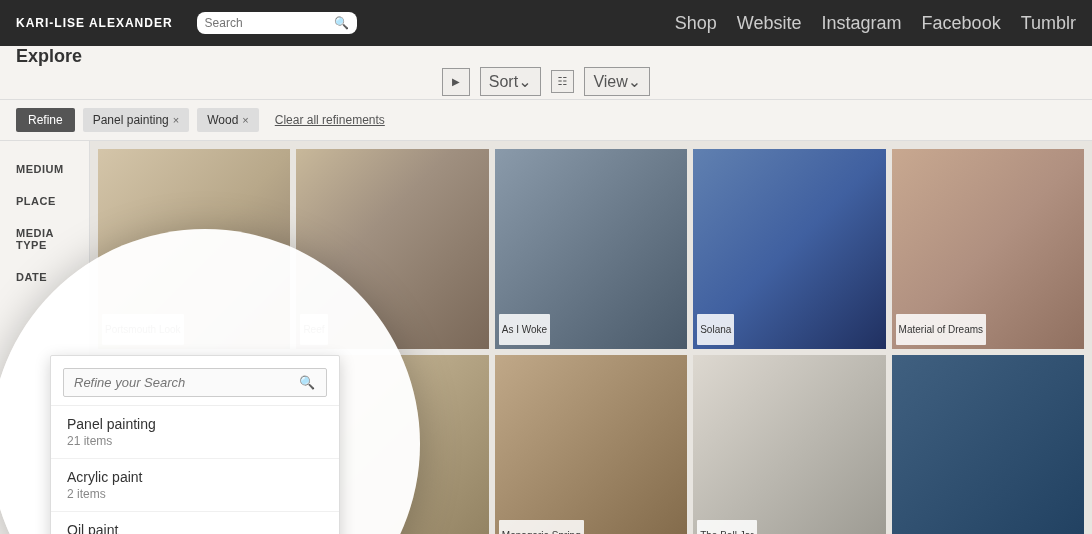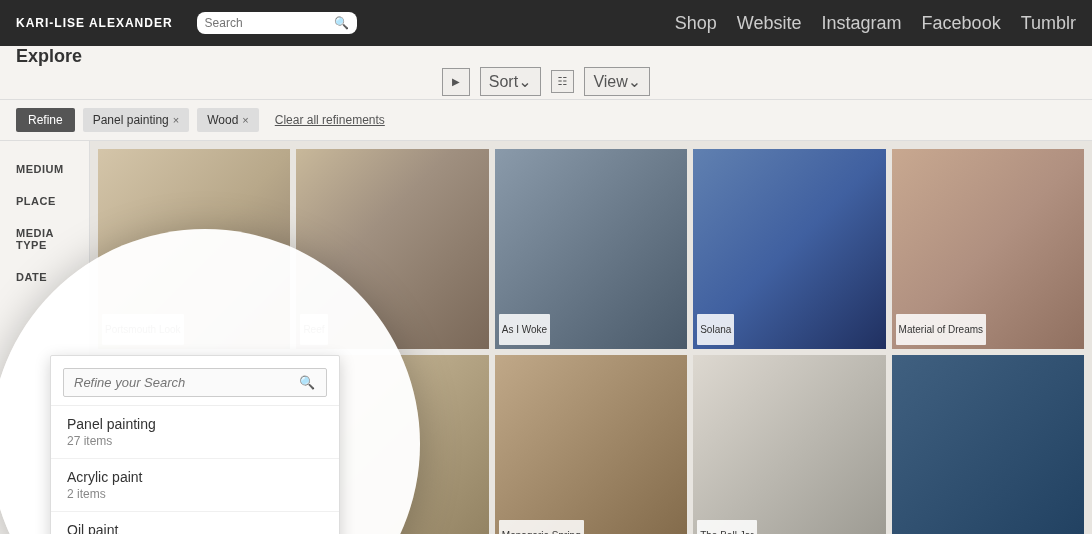--- a/index.html
+++ b/index.html
@@ -366,21 +366,21 @@
         <div class="dropdown-overlay" style="position: relative; left: 0; top: 0; width: 290px;">
           <div class="dropdown-search">
             <div class="dropdown-search-inner">
               <input type="text" placeholder="Refine your Search" style="">
               <span class="dropdown-search-icon">🔍</span>
             </div>
           </div>
           <div class="dropdown-content">
             <div class="dropdown-item">
               <div class="dropdown-item-name">Panel painting</div>
-              <div class="dropdown-item-count">27 items</div>
+              <div class="dropdown-item-count">21 items</div>
             </div>
             <div class="dropdown-item">
               <div class="dropdown-item-name">Acrylic paint</div>
               <div class="dropdown-item-count">2 items</div>
             </div>
             <div class="dropdown-item">
               <div class="dropdown-item-name">Oil paint</div>
               <div class="dropdown-item-count">15 items</div>
             </div>
           </div>

